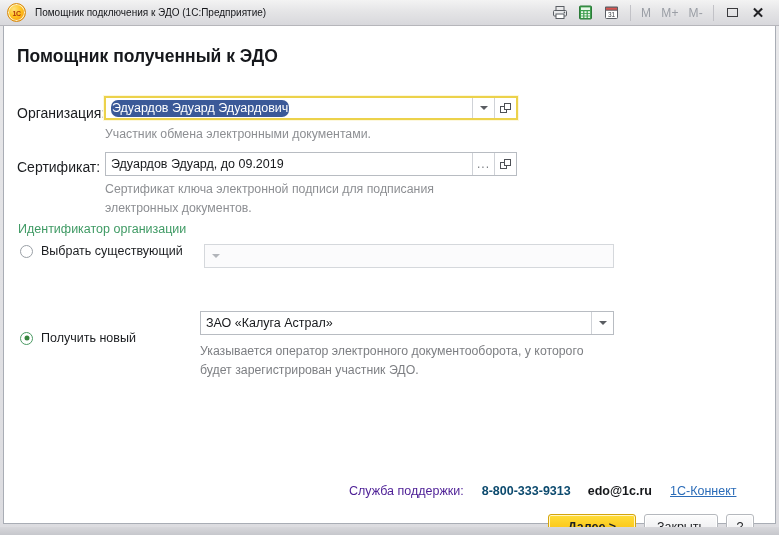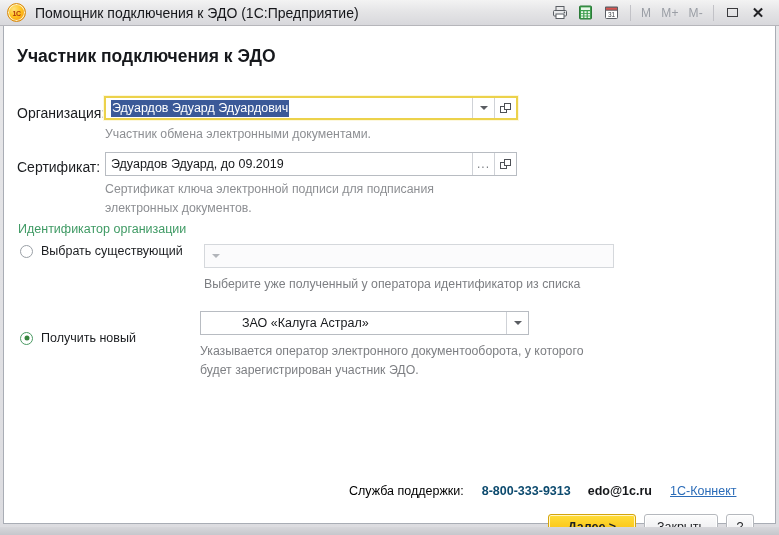--- a/index.html
+++ b/index.html
@@ -49,21 +49,21 @@
     left: 0; right: 0; top: 50%;
     transform: translateY(-50%);
     text-align: center;
     font-size: 7px;
     font-weight: bold;
     color: #b03a0a;
     letter-spacing: -0.5px;
   }
   .title-text {
     margin-left: 9px;
-    font-size: 14px;
+    font-size: 10px;
     color: #15161a;
     white-space: nowrap;
   }
   .title-tools {
     margin-left: auto;
     display: flex;
     align-items: center;
     height: 100%;
     padding-right: 8px;
   }
@@ -159,20 +159,21 @@
     padding: 0 5px;
     font-size: 12.5px;
     color: #17191c;
     overflow: hidden;
     white-space: nowrap;
   }
   .field .text .sel {
     background: #3b5998;
     color: #ffffff;
     padding: 1px 1px 2px 1px;
+    border-radius: 7px;
   }
 
   
   .field.focused {
     border: 2px solid #ecd24b;
     background: #ffffff;
     box-shadow: 0 0 0 1px #fdf8dd;
   }
   .field.plain {
     border: 1px solid #b8bcc2;
@@ -265,21 +266,21 @@
   }
 
   
   .support {
     position: absolute;
     display: flex;
     align-items: baseline;
     font-size: 12.5px;
     white-space: nowrap;
   }
-  .support .lbl { color: #000000; }
+  .support .lbl { color: #4c1d95; }
   .support .phone { font-weight: bold; color: #0c4a6e; margin-left: 18px; }
   .support .email { font-weight: bold; color: #15171a; margin-left: 17px; }
   .support .link {
     margin-left: 18px;
     color: #2b6cb8;
     text-decoration: underline;
   }
 
   .btn {
     position: absolute;
@@ -356,21 +357,21 @@
         <span class="glyph-max"></span>
       </div>
       <div class="win-btn">
         <span class="glyph-close">✕</span>
       </div>
     </div>
   </div>
 
   <div class="client">
 
-    <h1 class="page-title">Участник подключения к ЭДО</h1>
+    <h1 class="page-title">Помощник полученный к ЭДО</h1>
 
     <div class="row-label" style="left:13px; top:79px;">Организация:</div>
 
     <div class="field focused" style="left:100px; top:70px; width:414px;">
       <div class="text">
         <span class="sel">Эдуардов Эдуард Эдуардович</span>
       </div>
       <div class="fbtn">
         <span class="caret"></span>
       </div>
@@ -402,28 +403,27 @@
       <span class="radio"></span>
       <span class="radio-label">Выбрать существующий</span>
     </div>
 
     <div class="field disabled" style="left:200px; top:218px; width:410px;">
       <div class="fbtn nosep">
         <span class="caret light"></span>
       </div>
     </div>
 
-    <div class="hint dark" style="left:200px; top:251px;">Выберите уже полученный у оператора идентификатор из списка</div>
 
     <div class="radio-row" style="left:16px; top:305px;">
       <span class="radio on"></span>
       <span class="radio-label">Получить новый</span>
     </div>
 
-    <div class="field plain" style="left:196px; top:285px; width:329px;padding-left:36px;">
+    <div class="field plain" style="left:196px; top:285px; width:414px;">
       <div class="text">ЗАО «Калуга Астрал»</div>
       <div class="fbtn">
         <span class="caret"></span>
       </div>
     </div>
 
     <div class="hint dark" style="left:196px; top:318px;">Указывается оператор электронного документооборота, у которого</div>
     <div class="hint dark" style="left:196px; top:337px;">будет зарегистрирован участник ЭДО.</div>
 
     <div class="support" style="left:345px; top:458px;">

